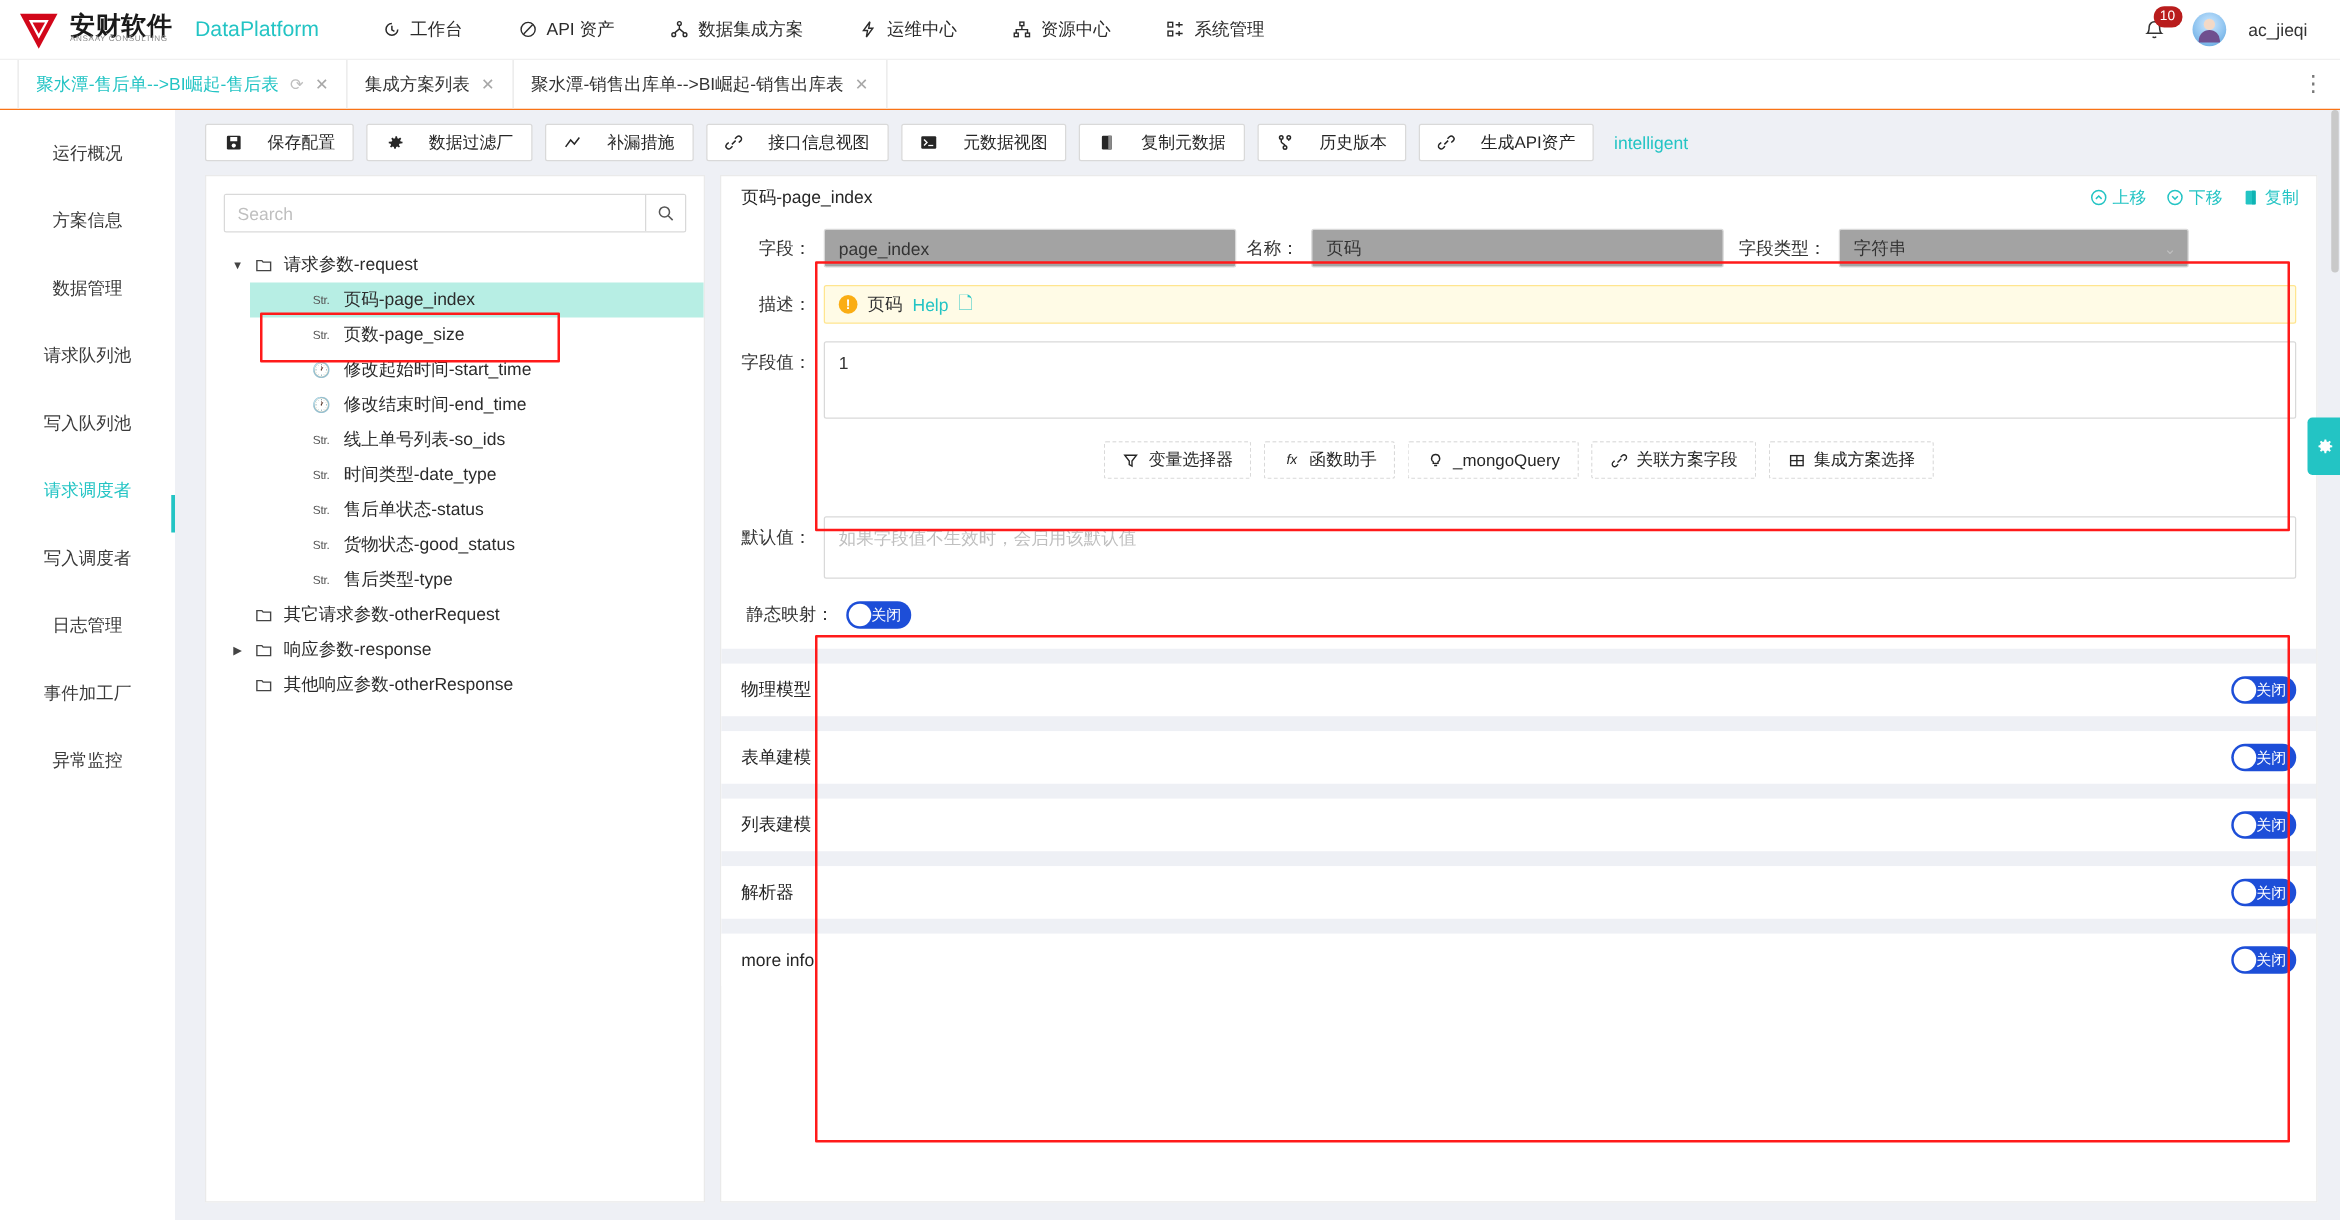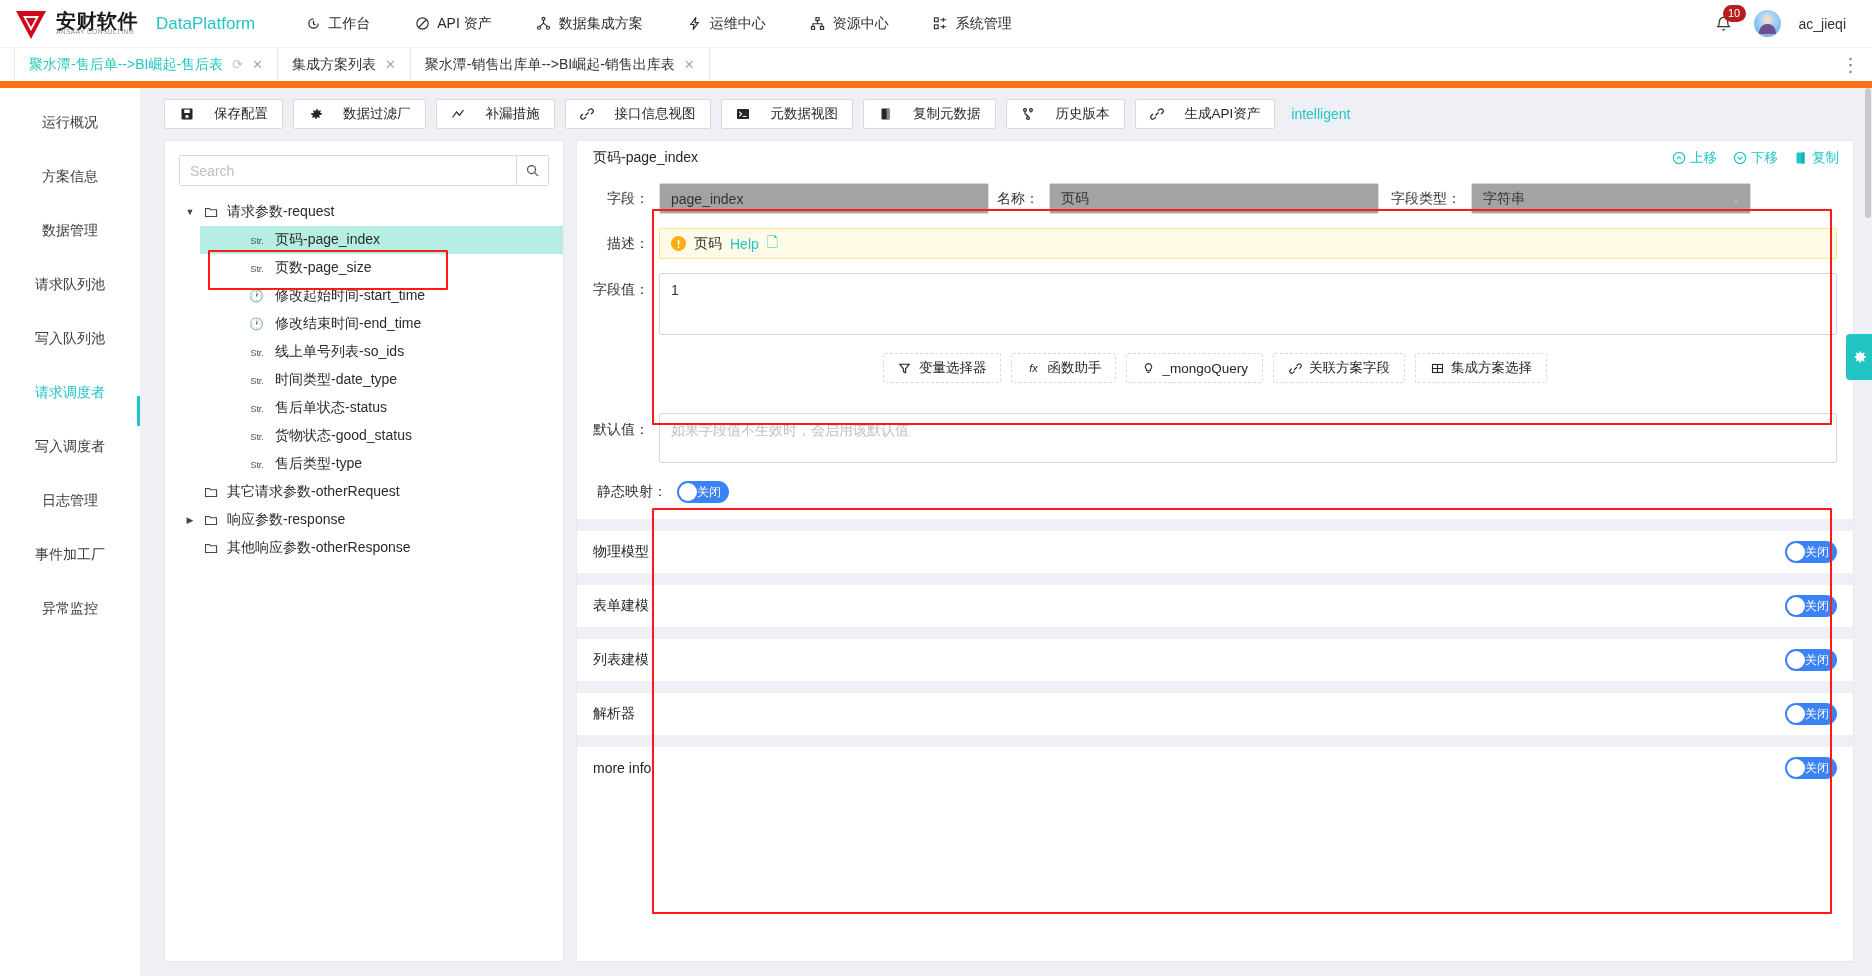--- a/index.html
+++ b/index.html
@@ -49,21 +49,21 @@
     background: radial-gradient(circle at 50% 35%, #cfe9ff 0%, #8fc4f0 55%, #5aa0d8 100%);
     position: relative; flex: none; cursor:pointer;
   }
   .avatar .head { position:absolute; width:9px; height:9px; border-radius:50%; background:#f3d9c6; left:9px; top:5px;}
   .avatar .body { position:absolute; width:17px; height:10px; border-radius:9px 9px 0 0; background:#6f4f8f; left:5px; top:14px;}
   .username { font-size: 14px; color: #333; cursor:pointer;}
 
   
   .tabbar {
     height: 40px; display:flex; align-items:stretch;
-    background:#fff; border-bottom:7px solid #f97316; position:relative;
+    background:#fff; border-bottom:1px solid #f97316; position:relative;
     padding-left: 14px;
   }
   .tab {
     display:flex; align-items:center; gap:9px;
     padding: 0 14px; font-size:14px; color:#333;
     border-right:1px solid #e8e8e8; cursor:pointer; white-space:nowrap;
   }
   .tab:first-child{ border-left:1px solid #e8e8e8;}
   .tab.active { color:#23c4c4; }
   .tab-refresh { color:#bfbfbf; font-size:13px; display:inline-block; }
@@ -194,21 +194,21 @@
   .dbtn {
     display:flex; align-items:center; gap:7px; height:30px; padding: 0 14px;
     border:1px dashed #d9d9d9; border-radius:2px; background:#fff;
     font-size:13.5px; color:#262626; cursor:pointer; white-space:nowrap;
   }
   .dbtn .ti{ width:14px;height:14px; display:inline-flex;align-items:center;justify-content:center;}
   .dbtn .ti svg{width:13px;height:13px;}
 
   .switch {
     display:inline-flex; align-items:center; height:22px; min-width:48px; border-radius:11px;
-    background:#3b82f6; position:relative; cursor:pointer; padding-left:20px; padding-right:8px;
+    background:#1d4ed8; position:relative; cursor:pointer; padding-left:20px; padding-right:8px;
   }
   .switch .knob{
     position:absolute; left:2px; top:2px; width:18px; height:18px; border-radius:50%; background:#fff;
   }
   .switch .stxt{ font-size:12px; color:#fff; }
 
   .divider-strip { height:12px; background:#eef0f5; margin: 0; }
 
   .acc-row {
     display:flex; align-items:center; height:42px; padding: 0 16px; background:#fff;

